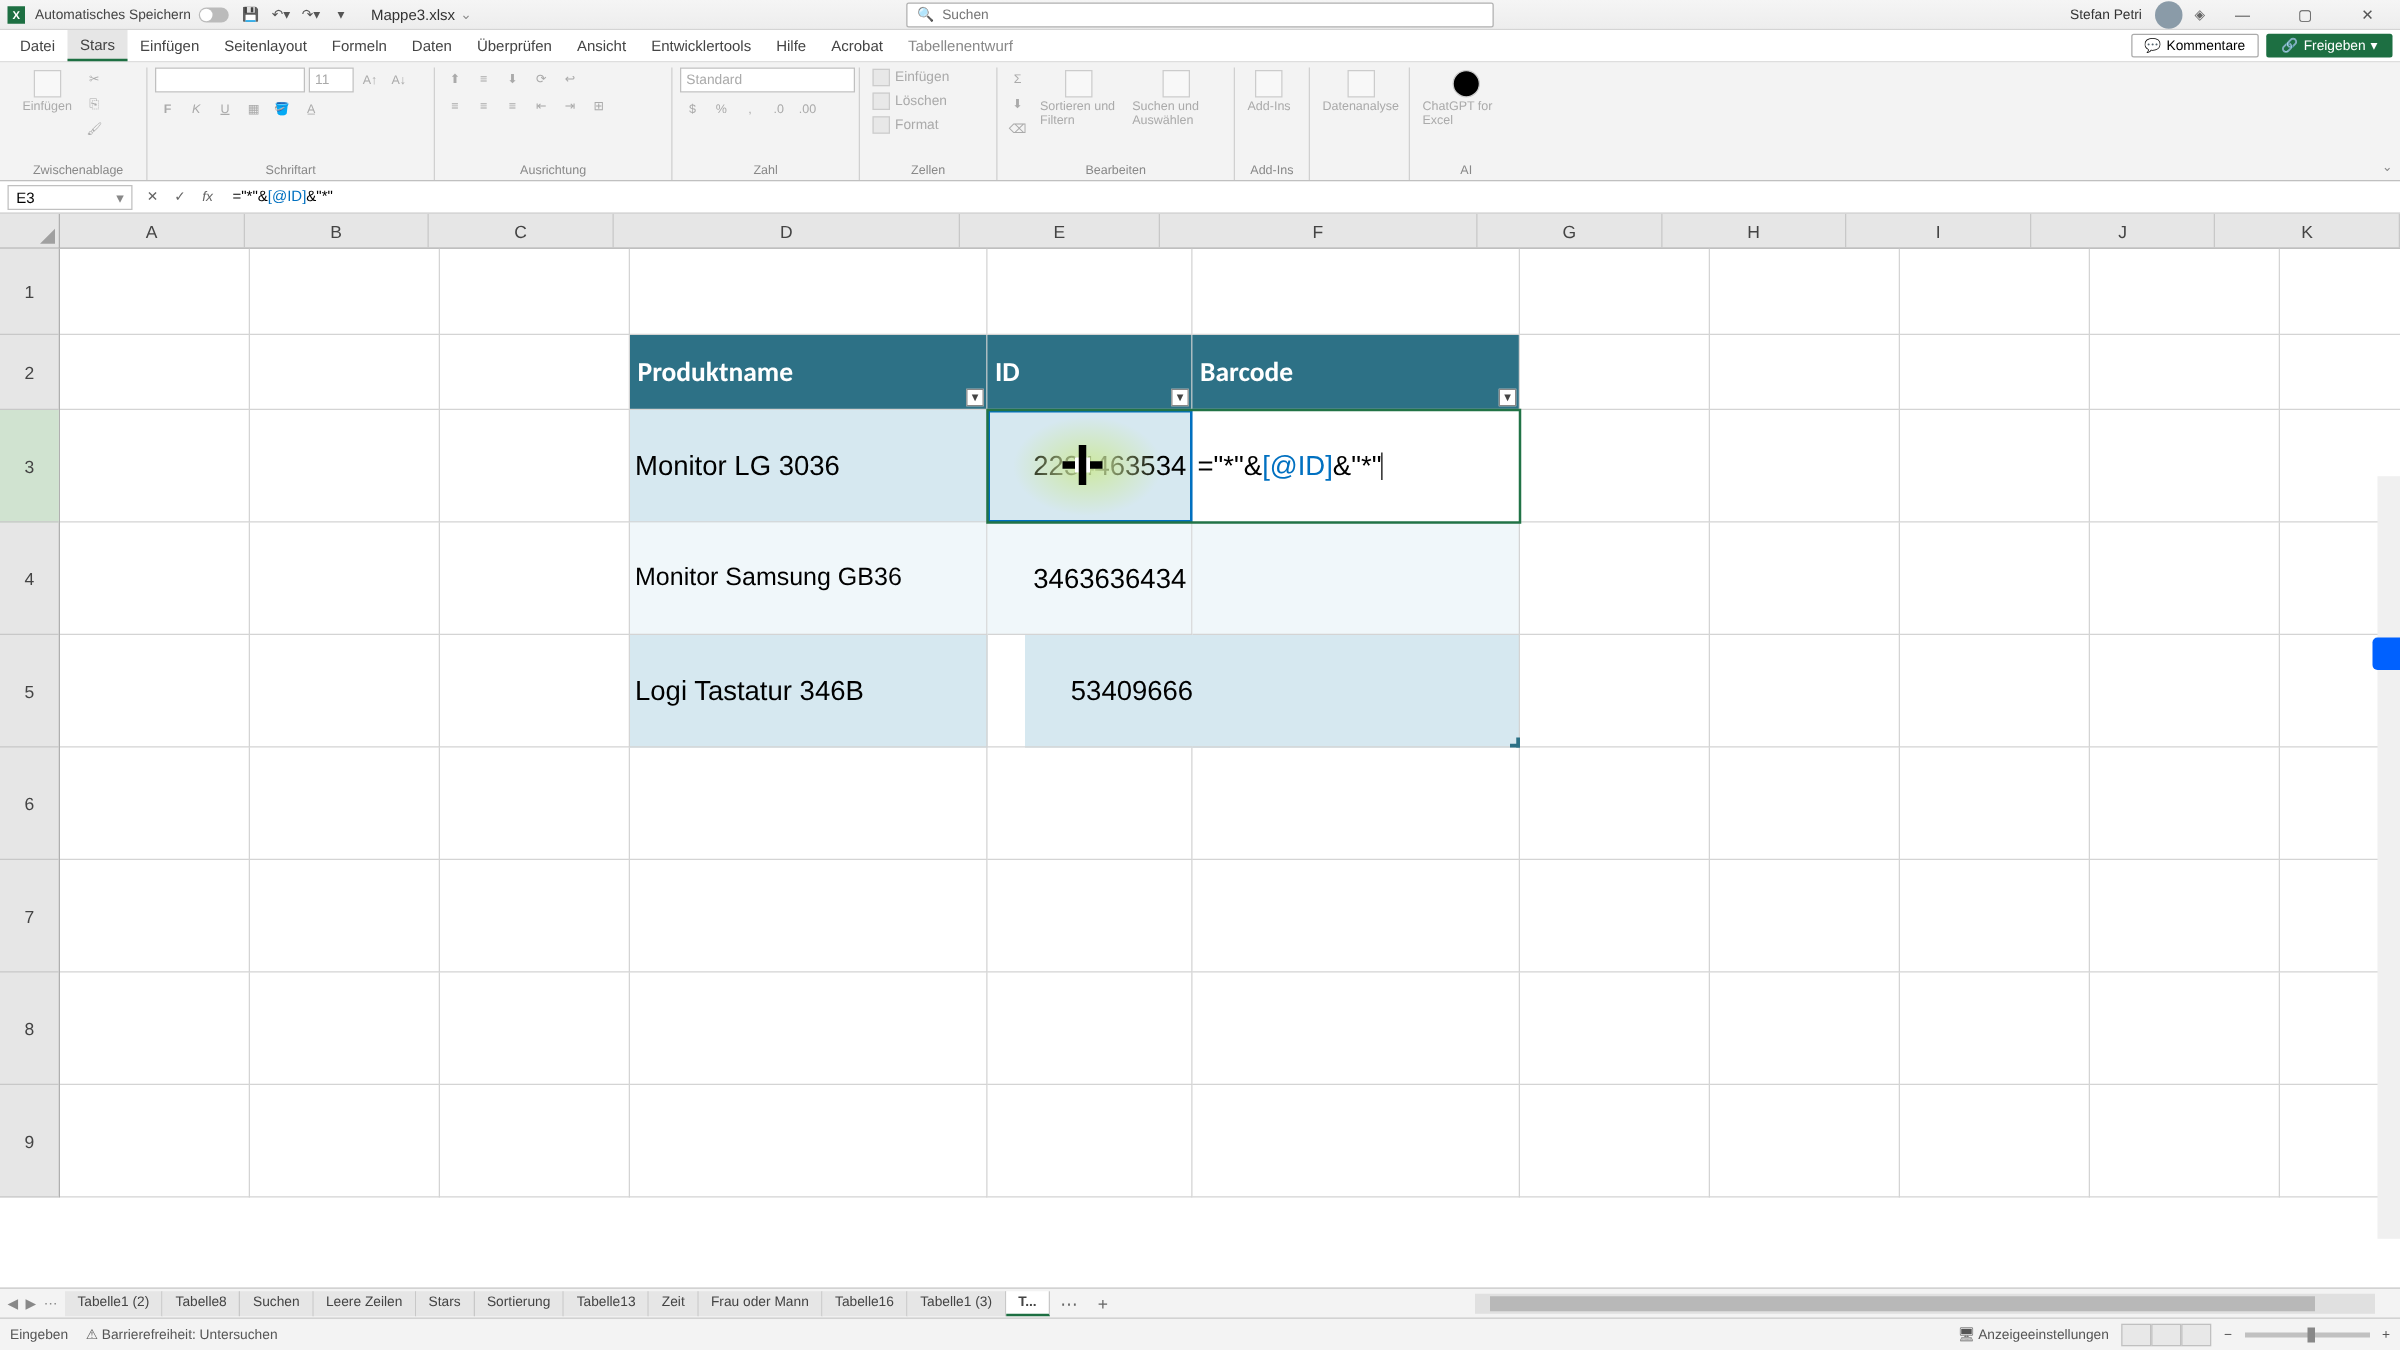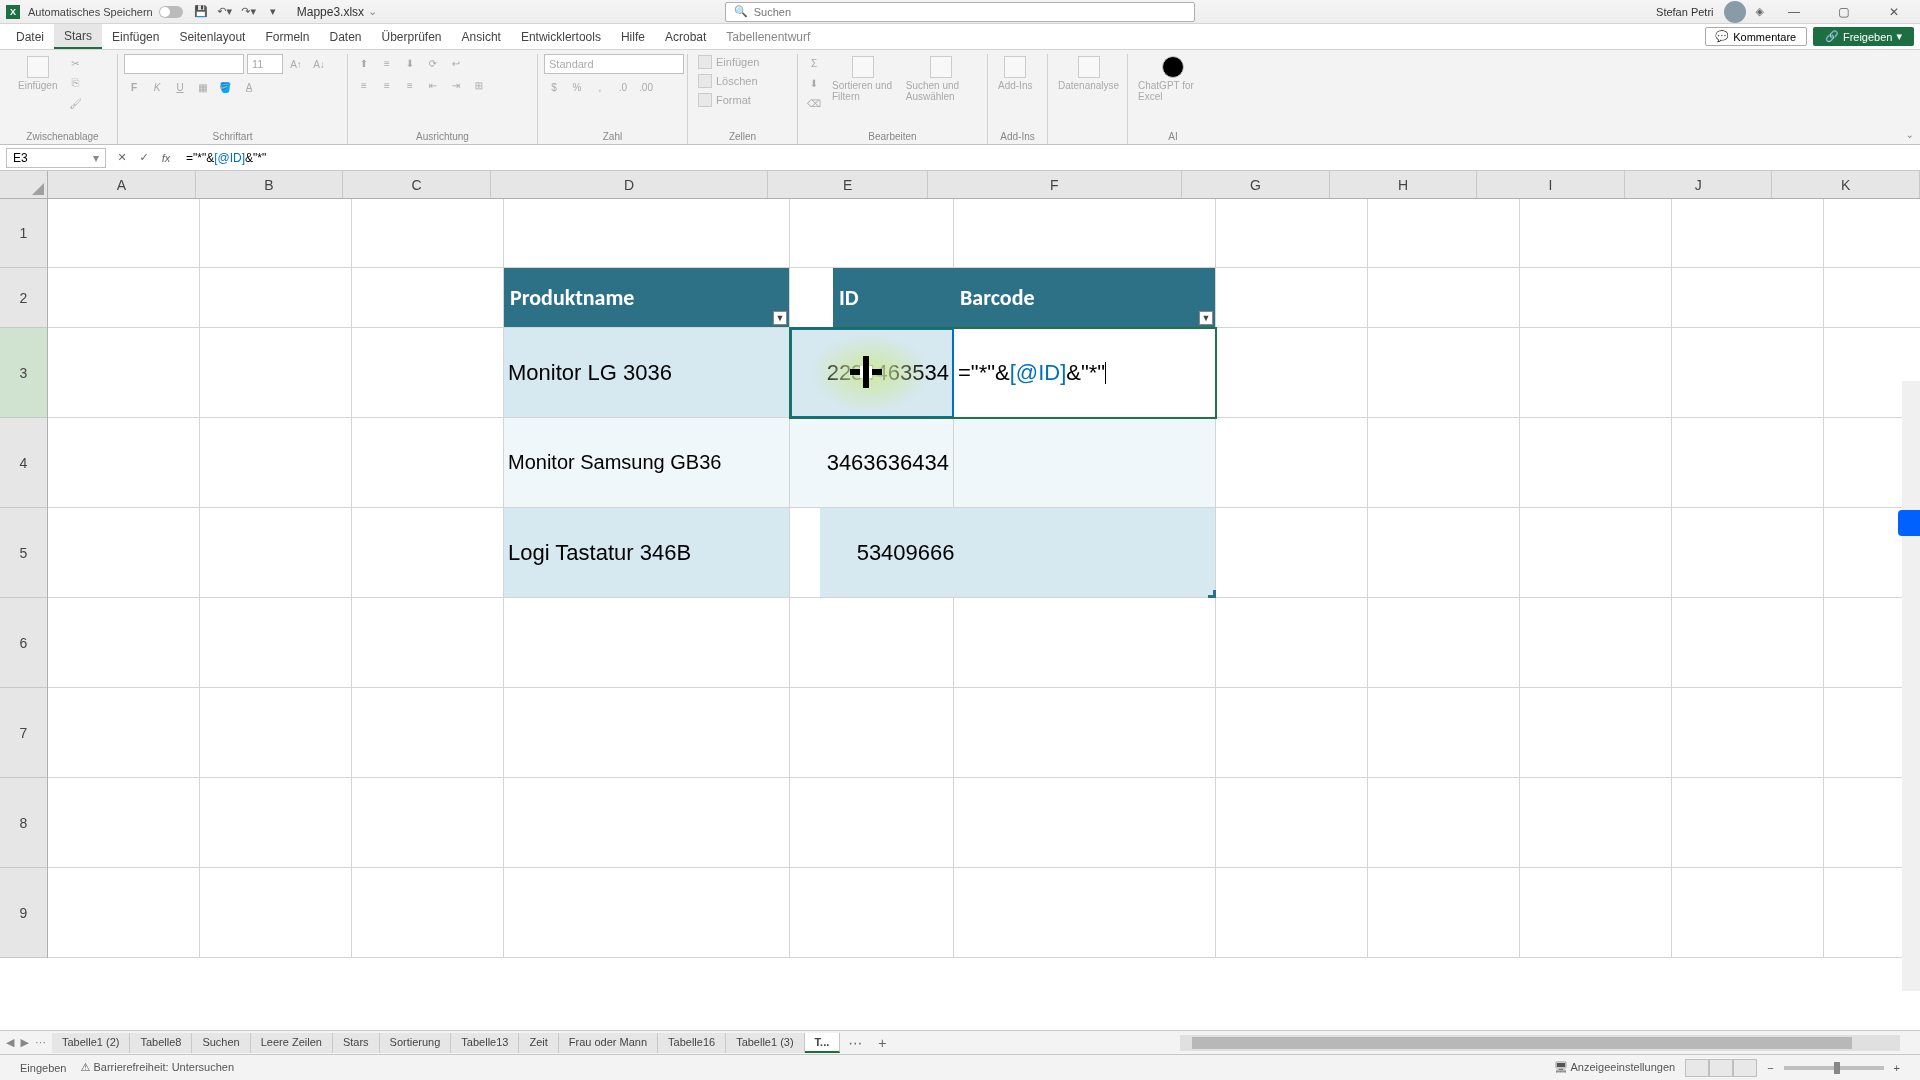--- a/index.html
+++ b/index.html
@@ -82,21 +82,21 @@
 
 .sheet-bar{position:absolute;bottom:26px;left:0;right:0;height:24px;background:#f3f3f3;border-top:1px solid #c8c8c8;display:flex;align-items:center;font-size:11px}
 .sheet-nav{padding:0 6px;color:#888;display:flex;gap:6px}
 .sheet-tab{padding:3px 10px;border-right:1px solid #c8c8c8;color:#444;cursor:pointer;background:#e6e6e6}
 .sheet-tab.active{background:#fff;border-bottom:2px solid #1d6f42;font-weight:bold}
 .sheet-add{padding:0 8px;font-size:14px;color:#666}
 .hscroll{margin-left:auto;width:720px;height:16px;background:#e0e0e0;position:relative;margin-right:20px}
 .hscroll-thumb{position:absolute;left:12px;top:2px;width:660px;height:12px;background:#b8b8b8}
 
 
-.status-bar{position:absolute;bottom:0;left:0;right:0;height:26px;background:#f3f3f3;border-top:1px solid #c8c8c8;display:flex;align-items:center;font-size:11px;color:#555;padding:0 20px;gap:14px}
+.status-bar{position:absolute;bottom:0;left:0;right:0;height:26px;background:#f3f3f3;border-top:1px solid #c8c8c8;display:flex;align-items:center;font-size:11px;color:#555;padding:0 8px;gap:14px}
 .status-right{margin-left:auto;display:flex;align-items:center;gap:10px}
 .view-btns{display:flex}
 .view-btn{width:24px;height:18px;border:1px solid #c0c0c0;background:#e8e8e8}
 .zoom-slider{width:100px;height:4px;background:#c0c0c0;position:relative}
 .zoom-slider::after{content:"";position:absolute;left:50%;top:-4px;width:6px;height:12px;background:#888}
 
 .dropbox-badge{position:absolute;right:0;top:510px;width:22px;height:26px;background:#0061ff;border-radius:4px 0 0 4px}
 .vscroll{position:absolute;right:0;top:210px;width:18px;bottom:50px;background:#f0f0f0}
 </style>
 </head>
@@ -417,21 +417,21 @@
       <div class="cell " style="left: 304px; top: 669px; width: 152px; height: 90px;"></div>
       <div class="cell " style="left: 456px; top: 669px; width: 286px; height: 90px;"></div>
       <div class="cell " style="left: 742px; top: 669px; width: 164px; height: 90px;"></div>
       <div class="cell " style="left: 906px; top: 669px; width: 262px; height: 90px;"></div>
       <div class="cell " style="left: 1168px; top: 669px; width: 152px; height: 90px;"></div>
       <div class="cell " style="left: 1320px; top: 669px; width: 152px; height: 90px;"></div>
       <div class="cell " style="left: 1472px; top: 669px; width: 152px; height: 90px;"></div>
       <div class="cell " style="left: 1624px; top: 669px; width: 152px; height: 90px;"></div>
       <div class="cell " style="left: 1776px; top: 669px; width: 152px; height: 90px;"></div>
       <div class="cell thdr" style="left: 456px; top: 69px; width: 286px; height: 60px;">Produktname<div class="filter-btn">▼</div></div>
-      <div class="cell thdr" style="left: 742px; top: 69px; width: 164px; height: 60px; margin-left: 43px;">ID<div class="filter-btn">▼</div></div>
+      <div class="cell thdr" style="left: 742px; top: 69px; width: 164px; height: 60px;">ID<div class="filter-btn">▼</div></div>
       <div class="cell thdr" style="left: 906px; top: 69px; width: 262px; height: 60px;">Barcode<div class="filter-btn">▼</div></div>
       <div class="cell trow-odd" style="left: 456px; top: 129px; width: 286px; height: 90px;">
         <span style="font-size:22px">Monitor LG 3036</span>
       </div>
       <div class="cell trow-odd" style="left: 742px; top: 129px; width: 164px; height: 90px; justify-content: flex-end;">
         <span style="font-size:22px;margin-left:auto">2234463534</span>
       </div>
       <div class="cell trow-odd" style="left: 906px; top: 129px; width: 262px; height: 90px;"></div>
       <div class="cell trow-even" style="left: 456px; top: 219px; width: 286px; height: 90px;">
         <span style="font-size:20px">Monitor Samsung GB36</span>

